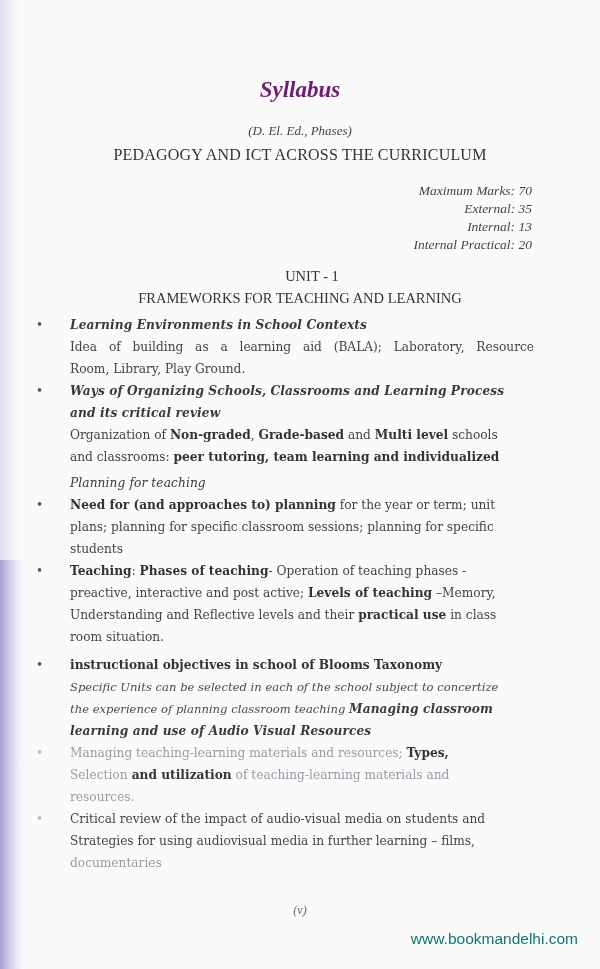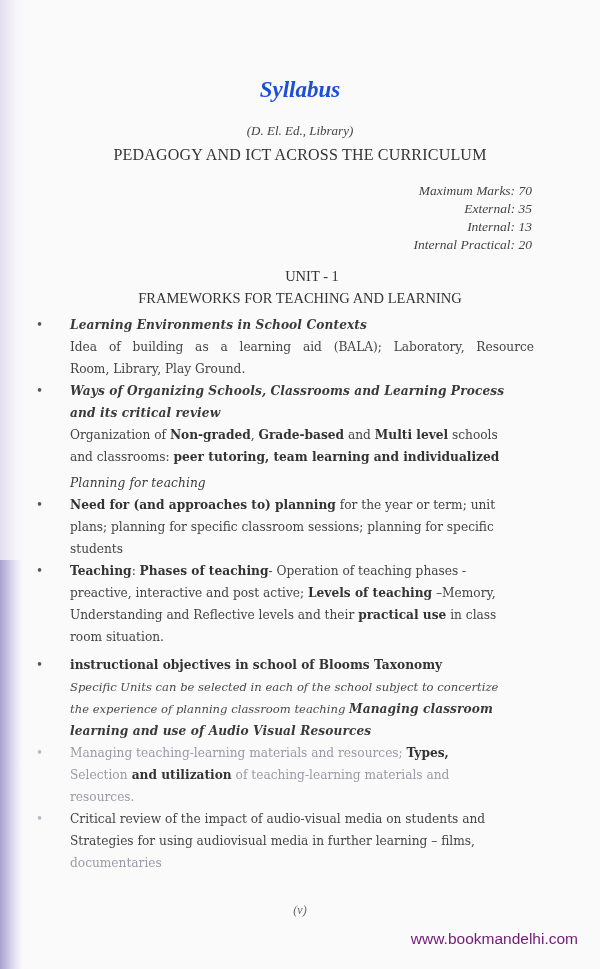--- a/index.html
+++ b/index.html
@@ -14,21 +14,21 @@
     background: linear-gradient(to right, rgba(180,170,220,0.35), rgba(230,225,245,0.15) 60%, rgba(255,255,255,0));
   }
   .binding-dark {
     position: absolute; left: 0; top: 560px; width: 22px; height: 409px;
     background: linear-gradient(to right, rgba(120,110,180,0.55), rgba(170,160,215,0.35) 50%, rgba(255,255,255,0));
   }
   .page { position: absolute; left: 0; top: 0; width: 600px; }
   .title {
     position: absolute; top: 77px; left: 0; width: 600px; text-align: center;
     font-family: "Liberation Serif", serif; font-style: italic; font-weight: bold;
-    font-size: 23px; color: #1d4ed8;
+    font-size: 23px; color: #701a75;
   }
   .subtitle {
     position: absolute; top: 123px; left: 0; width: 600px; text-align: center;
     font-family: "Liberation Serif", serif; font-style: italic; font-size: 13px; color: #444;
   }
   .course {
     position: absolute; top: 146px; left: 0; width: 600px; text-align: center;
     font-family: "Liberation Serif", serif; font-size: 16px; color: #333; letter-spacing: 0.2px;
   }
   .marks {
@@ -56,32 +56,32 @@
   .head-it { font-style: italic; font-weight: bold; color: #3a3a3a; letter-spacing: 0.1px; }
   .line { display: block; white-space: nowrap; }
   .just { display: block; text-align: justify; text-align-last: justify; white-space: nowrap; }
   .spec { font-style: italic; font-size: 11.6px; color: #4a4a4a; }
   .footer-page {
     position: absolute; top: 903px; left: 0; width: 600px; text-align: center;
     font-family: "Liberation Serif", serif; font-style: italic; font-size: 12px; color: #666;
   }
   .website {
     position: absolute; top: 930px; right: 22px;
-    font-family: "Liberation Sans", sans-serif; font-size: 15.5px; color: #701a75; text-align: center;
+    font-family: "Liberation Sans", sans-serif; font-size: 15.5px; color: #0f766e; text-align: center;
   }
 </style>
 </head>
 <body>
 
 <div class="binding"></div>
 <div class="binding-dark"></div>
 
 <div class="page">
   <div class="title">Syllabus</div>
-  <div class="subtitle">(D. El. Ed., Library)</div>
+  <div class="subtitle">(D. El. Ed., Phases)</div>
   <div class="course">PEDAGOGY AND ICT ACROSS THE CURRICULUM</div>
 
   <div class="marks">
     <div>Maximum Marks: 70</div>
     <div>External: 35</div>
     <div>Internal: 13</div>
     <div>Internal Practical: 20</div>
   </div>
 
   <div class="unit">UNIT - 1</div>

